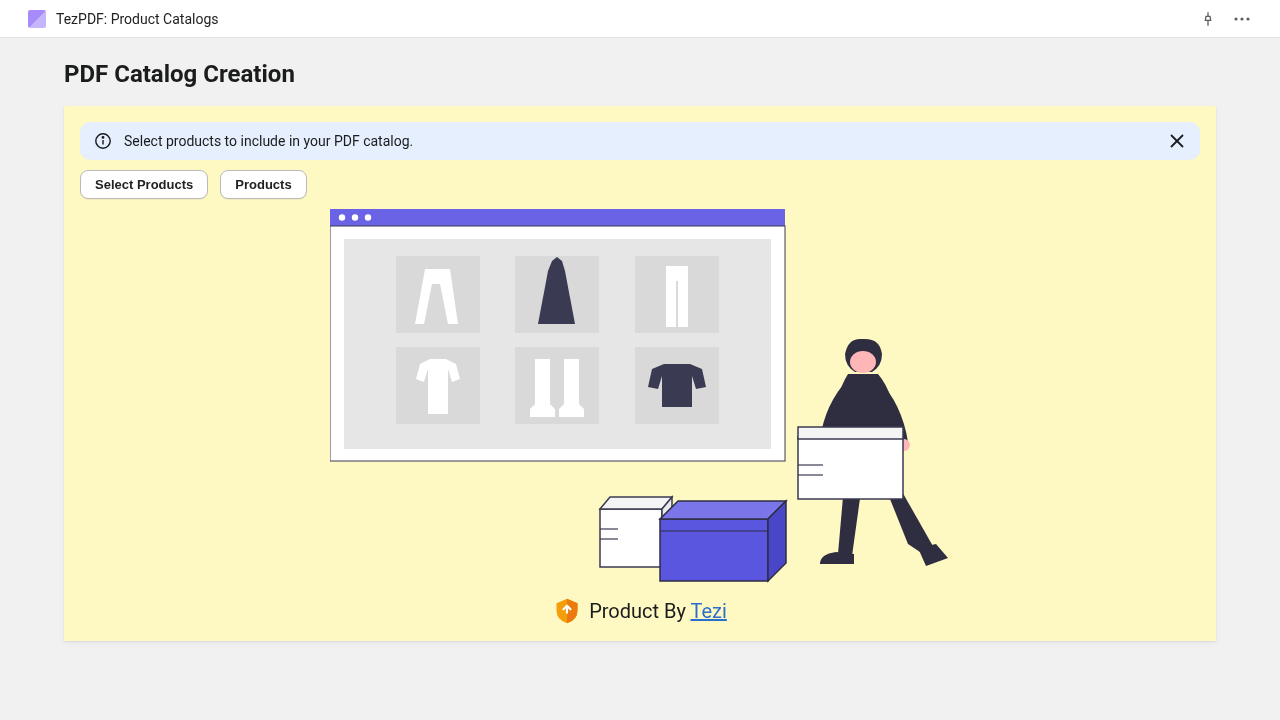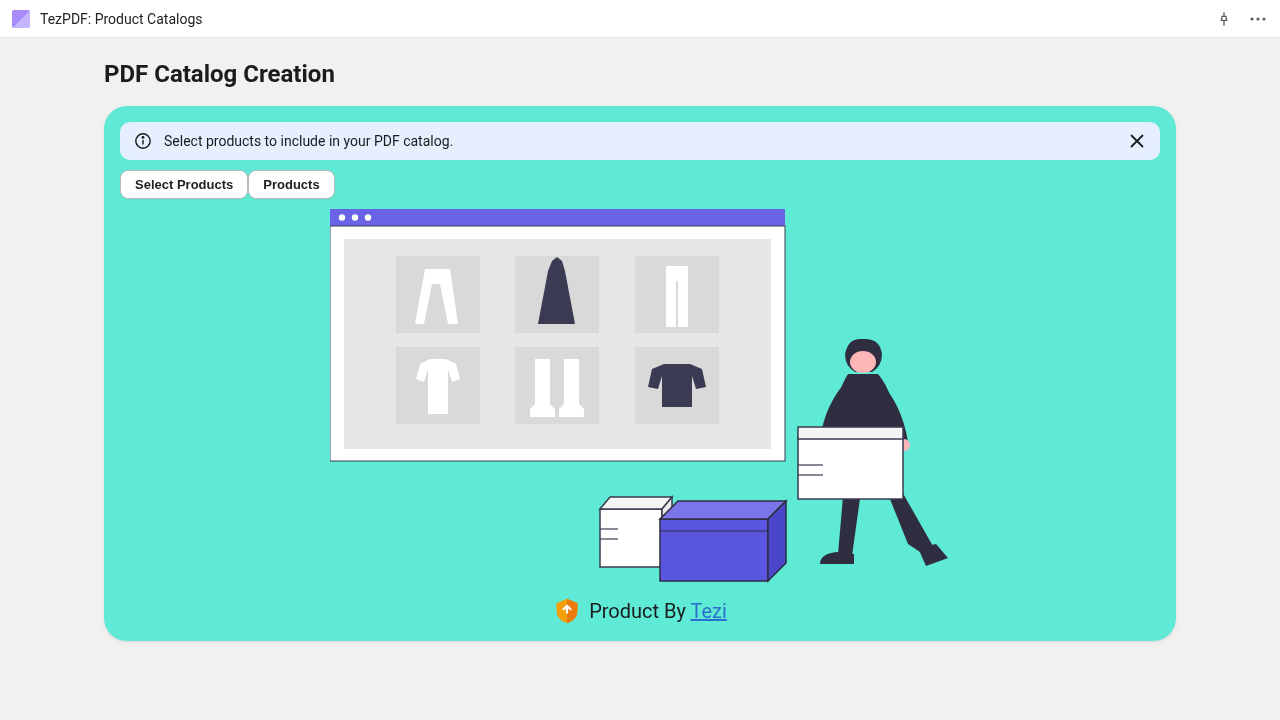--- a/index.html
+++ b/index.html
@@ -9,21 +9,21 @@
       width: 1280px;
       height: 720px;
       overflow: hidden;
     }
     .topbar {
       height: 38px;
       background: #fff;
       border-bottom: 1px solid #e1e3e5;
       display: flex;
       align-items: center;
-      padding: 0 12px;
+      padding: 0 28px;
       justify-content: space-between;
     }
     .topbar-left {
       display: flex;
       align-items: center;
       gap: 10px;
     }
     .app-icon {
       width: 18px;
       height: 18px;
@@ -43,31 +43,31 @@
     .icon-btn {
       width: 20px;
       height: 20px;
       display: flex;
       align-items: center;
       justify-content: center;
       cursor: pointer;
       color: #5c5f62;
     }
     .page {
-      padding: 22px 104px;
+      padding: 22px 64px;
     }
     .page-title {
       font-size: 24px;
       font-weight: 700;
       color: #1a1c1d;
       margin-bottom: 18px;
     }
     .card {
-      background: #5eead4;
-      border-radius: 23px;
+      background: #fef9c3;
+      border-radius: 0;
       box-shadow: 0 1px 2px rgba(0,0,0,0.08), 0 2px 8px rgba(0,0,0,0.04);
       padding: 16px;
     }
     .banner {
       background: #e5effd;
       border-radius: 10px;
       display: flex;
       align-items: center;
       padding: 10px 14px;
       gap: 12px;
@@ -81,20 +81,21 @@
     .banner .info-ic, .banner .close-ic {
       width: 18px;
       height: 18px;
       display: flex;
       align-items: center;
       justify-content: center;
     }
     .close-ic { cursor: pointer; }
     .actions {
       display: flex;
+      gap: 12px;
       margin-bottom: 6px;
     }
     .btn {
       background: #fff;
       border: 1px solid #bababa;
       border-radius: 8px;
       padding: 6px 14px;
       font-size: 13px;
       font-weight: 600;
       color: #202223;

